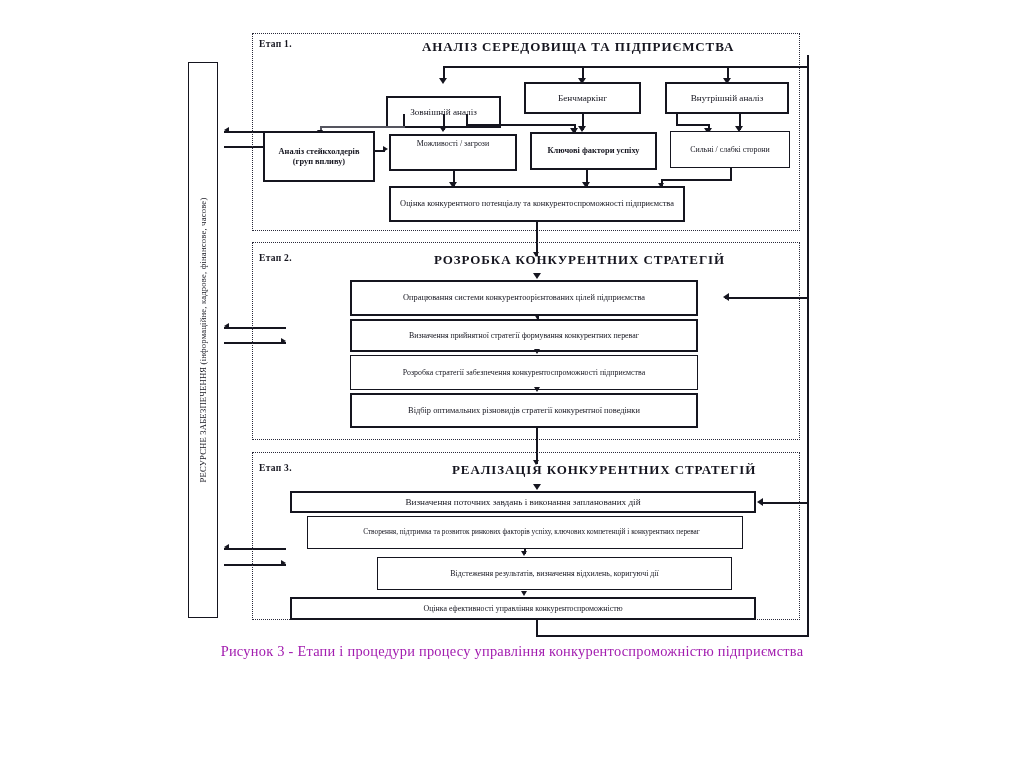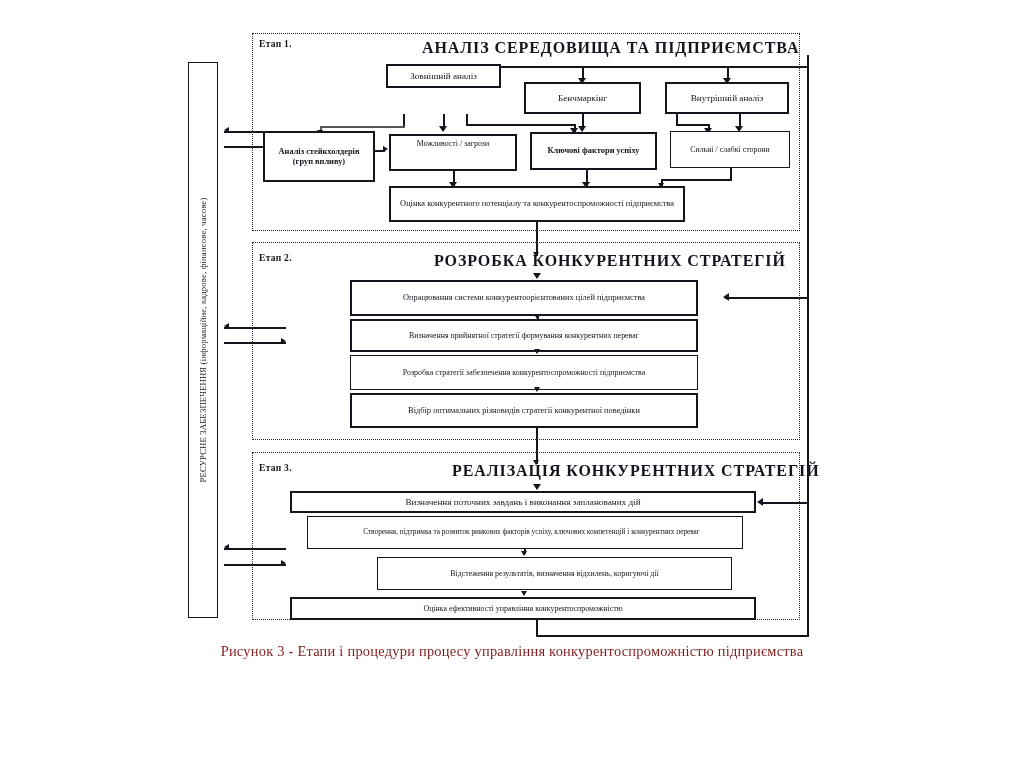--- a/index.html
+++ b/index.html
@@ -14,21 +14,21 @@
   .resbar-txt{position:absolute;left:50%;top:50%;
       transform:translate(-50%,-50%) rotate(-90deg);
       white-space:nowrap;font-size:8.6px;letter-spacing:.2px;
       color:#15151f;font-family:"Liberation Serif",serif;}
 
   
   .stage{position:absolute;border:1.4px dotted #2a2a3a;background:transparent;
          box-sizing:border-box;}
   .stage-no{position:absolute;font-size:9.5px;font-weight:bold;color:#15151f;
             letter-spacing:.3px;}
-  .stage-title{position:absolute;font-size:16px;font-weight:bold;
+  .stage-title{position:absolute;font-size:13px;font-weight:bold;
                letter-spacing:.9px;color:#15151f;white-space:nowrap;}
 
   
   .bx{position:absolute;box-sizing:border-box;background:#fff;
       border:1.4px solid #15151f;display:flex;align-items:center;
       justify-content:center;text-align:center;color:#15151f;
       line-height:1.18;padding:1px 3px;}
   .bx.heavy{border-width:2.4px;}
   .bx.thin{border-width:1.1px;}
   .t9{font-size:9.2px;}
@@ -49,21 +49,21 @@
   .ar-l{border-top:4px solid transparent;border-bottom:4px solid transparent;
         border-right:6px solid #15151f;}
   .ar-r{border-top:4px solid transparent;border-bottom:4px solid transparent;
         border-left:6px solid #15151f;}
   .ar-d.sm{border-left-width:3px;border-right-width:3px;border-top-width:5px;}
   .ar-l.sm{border-top-width:3px;border-bottom-width:3px;border-right-width:5px;}
   .ar-r.sm{border-top-width:3px;border-bottom-width:3px;border-left-width:5px;}
 
   
   .caption{position:absolute;left:0;top:643px;width:1024px;text-align:center;
-           font-size:14.4px;color:#7f1d1d;letter-spacing:.25px;
+           font-size:14.4px;color:#a21caf;letter-spacing:.25px;
            font-family:"Liberation Serif",serif;}
 </style>
 </head>
 <body>
 
 <div id="canvas">
 
   <div class="resbar">
     <div class="resbar-txt">РЕСУРСНЕ ЗАБЕЗПЕЧЕННЯ (інформаційне, кадрове, фінансове, часове)</div>
   </div>
@@ -91,21 +91,21 @@
   <div class="ln v" style="left:443px;top:66px;height:15px;"></div>
   <div class="ar ar-d" style="left:439px;top:78px;"></div>
   <div class="ln v" style="left:582px;top:66px;height:15px;"></div>
   <div class="ar ar-d" style="left:578px;top:78px;"></div>
   <div class="ln v" style="left:727px;top:66px;height:15px;"></div>
   <div class="ar ar-d" style="left:723px;top:78px;"></div>
 
   <div class="ln v" style="left:807px;top:55px;height:11px;"></div>
   <div class="ln h" style="left:807px;top:66px;width:2px;"></div>
 
-  <div class="bx heavy t9" style="left:386px;top:64px;width:115px;height:24px;">Зовнішній аналіз</div>
+  <div class="bx heavy t9" style="left:386px;top:96px;width:115px;height:32px;">Зовнішній аналіз</div>
   <div class="bx heavy t9" style="left:524px;top:82px;width:117px;height:32px;">Бенчмаркінг</div>
   <div class="bx heavy t9" style="left:665px;top:82px;width:124px;height:32px;">Внутрішній аналіз</div>
 
   <div class="ln v" style="left:403px;top:114px;width:2.2px;height:13px;"></div>
   <div class="ln h gl" style="left:320px;top:126px;width:85px;height:2px;"></div>
   <div class="ln v gl" style="left:320px;top:126px;width:2px;height:8px;"></div>
   <div class="ar ar-d sm" style="left:317px;top:130px;"></div>
   <div class="ln v" style="left:443px;top:114px;width:2.2px;height:16px;"></div>
   <div class="ar ar-d" style="left:439px;top:126px;"></div>
 

